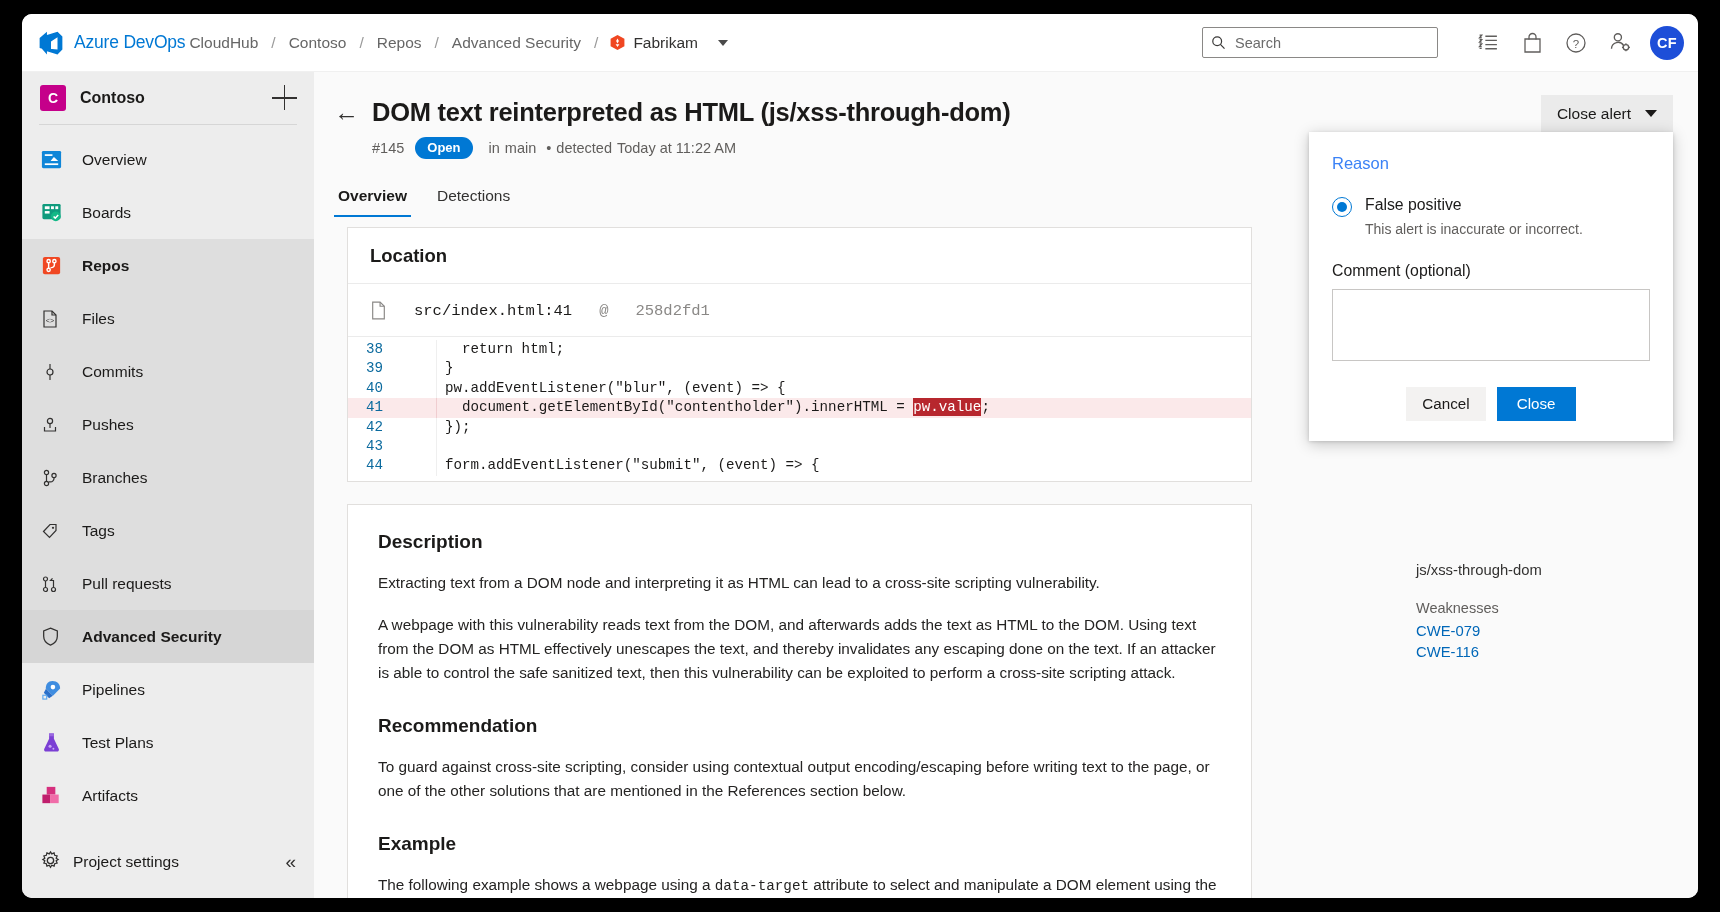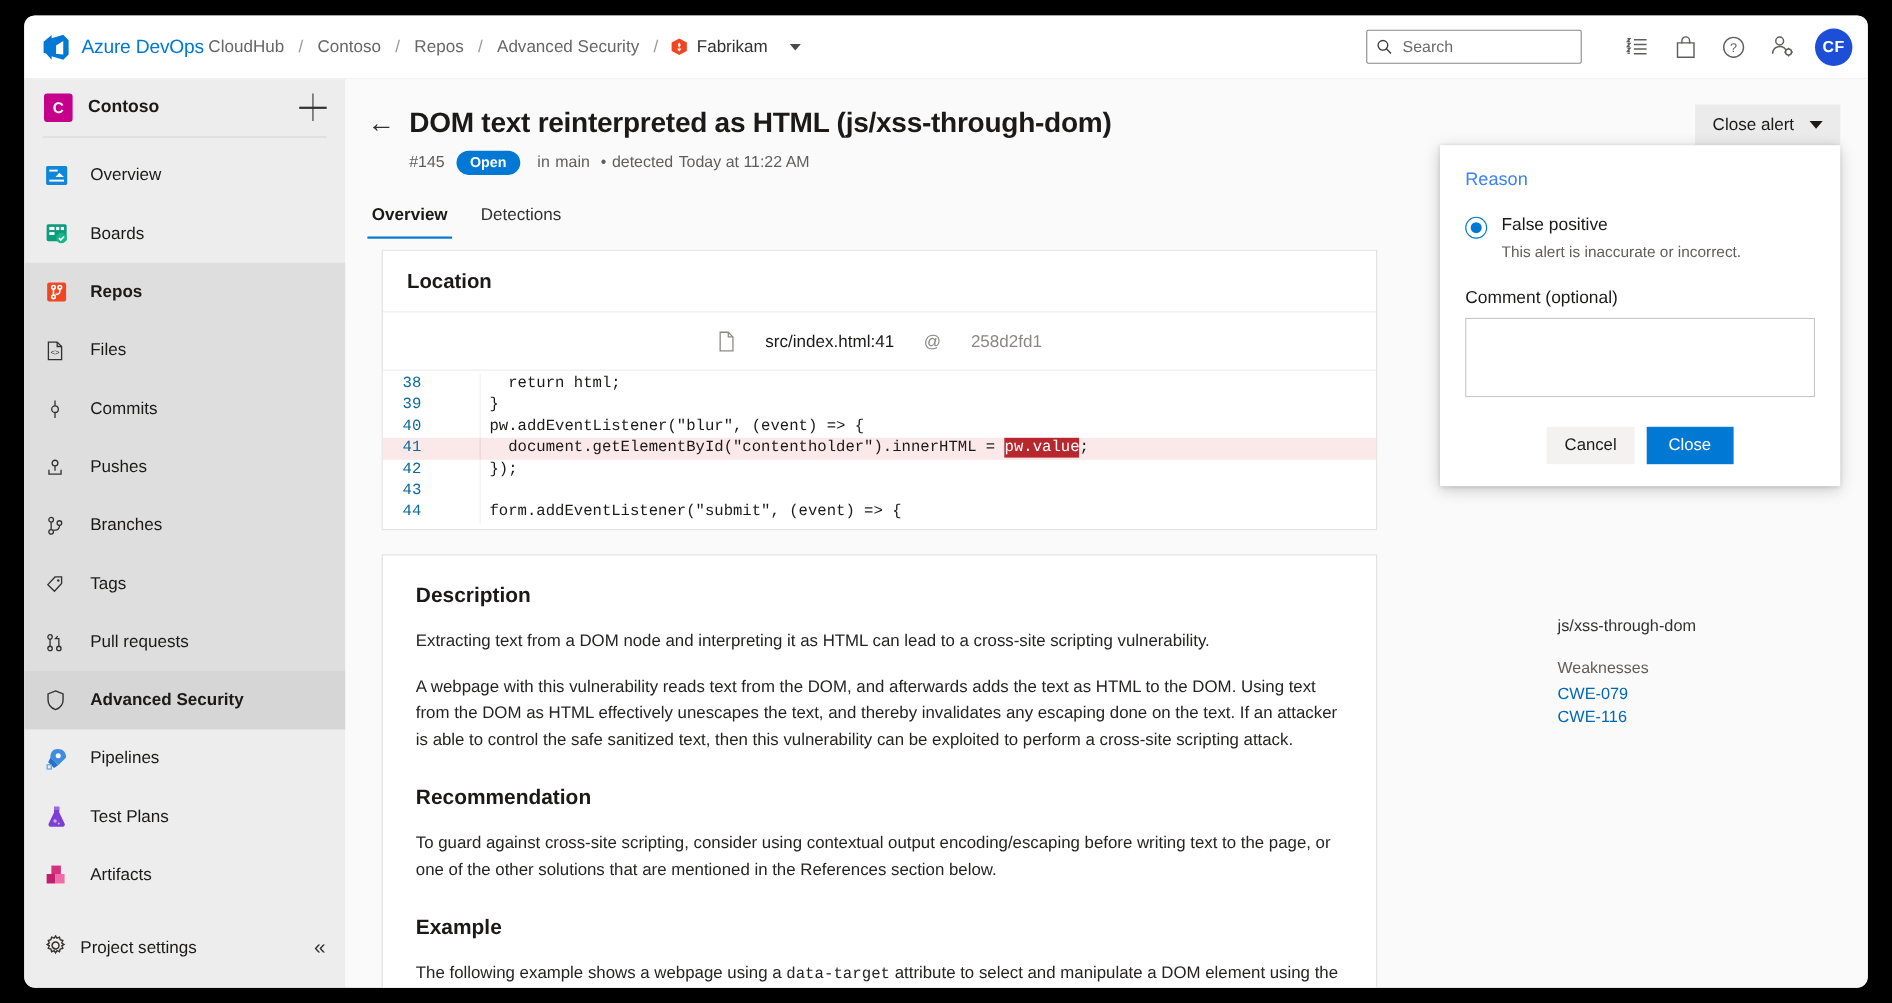--- a/index.html
+++ b/index.html
@@ -40,21 +40,21 @@
   .repo-crumb { display: flex; align-items: center; gap: 7px; color: #323130; }
   .chev-sm {
     display: inline-block; margin-left: 13px;
     width: 0; height: 0;
     border-left: 5.5px solid transparent;
     border-right: 5.5px solid transparent;
     border-top: 6px solid #4a4a4a;
   }
   .topbar-right { margin-left: auto; display: flex; align-items: center; gap: 0; }
   .searchbox {
-    width: 196px; height: 31px;
+    width: 236px; height: 31px;
     border: 1px solid #8a8886; border-radius: 2px;
     display: flex; align-items: center; padding: 0 8px;
     margin-right: 28px; background: #fff;
   }
   .searchbox span.ph { font-size: 14.5px; color: #6b6b6b; margin-left: 9px; }
   .ticon { width: 44px; height: 44px; display: flex; align-items: center; justify-content: center; }
   .avatar {
     width: 34px; height: 34px; border-radius: 50%;
     background: #1d4ed8; color: #fff;
     font-size: 14.5px; font-weight: 600;
@@ -170,22 +170,22 @@
     background: #fff; border: 1px solid #e1dfdd;
     margin: 0 0 22px 33px; width: 905px;
   }
   .card-head {
     padding: 17px 22px 16px 22px; border-bottom: 1px solid #ebebeb;
     font-size: 18.5px; font-weight: bold; color: #1b1a19;
   }
   .file-row {
     display: flex; align-items: center; gap: 27px;
     padding: 17px 22px 16px 22px;
-    font-family: Liberation Sans, sans-serif;
-    font-size: 15.5px; color: #1b1a19; justify-content: center;
+    font-family: Liberation Mono, monospace;
+    font-size: 15.5px; color: #1b1a19;
   }
   .file-row .sha { color: #8a8886; }
 
   .code {
     font-family: "Liberation Mono", monospace;
     font-size: 14.2px; line-height: 19.4px;
     background: #fff; padding: 3px 0 5px 0;
     border-top: 1px solid #ebebeb;
   }
   .code-line { display: flex; min-height: 19.4px; }

